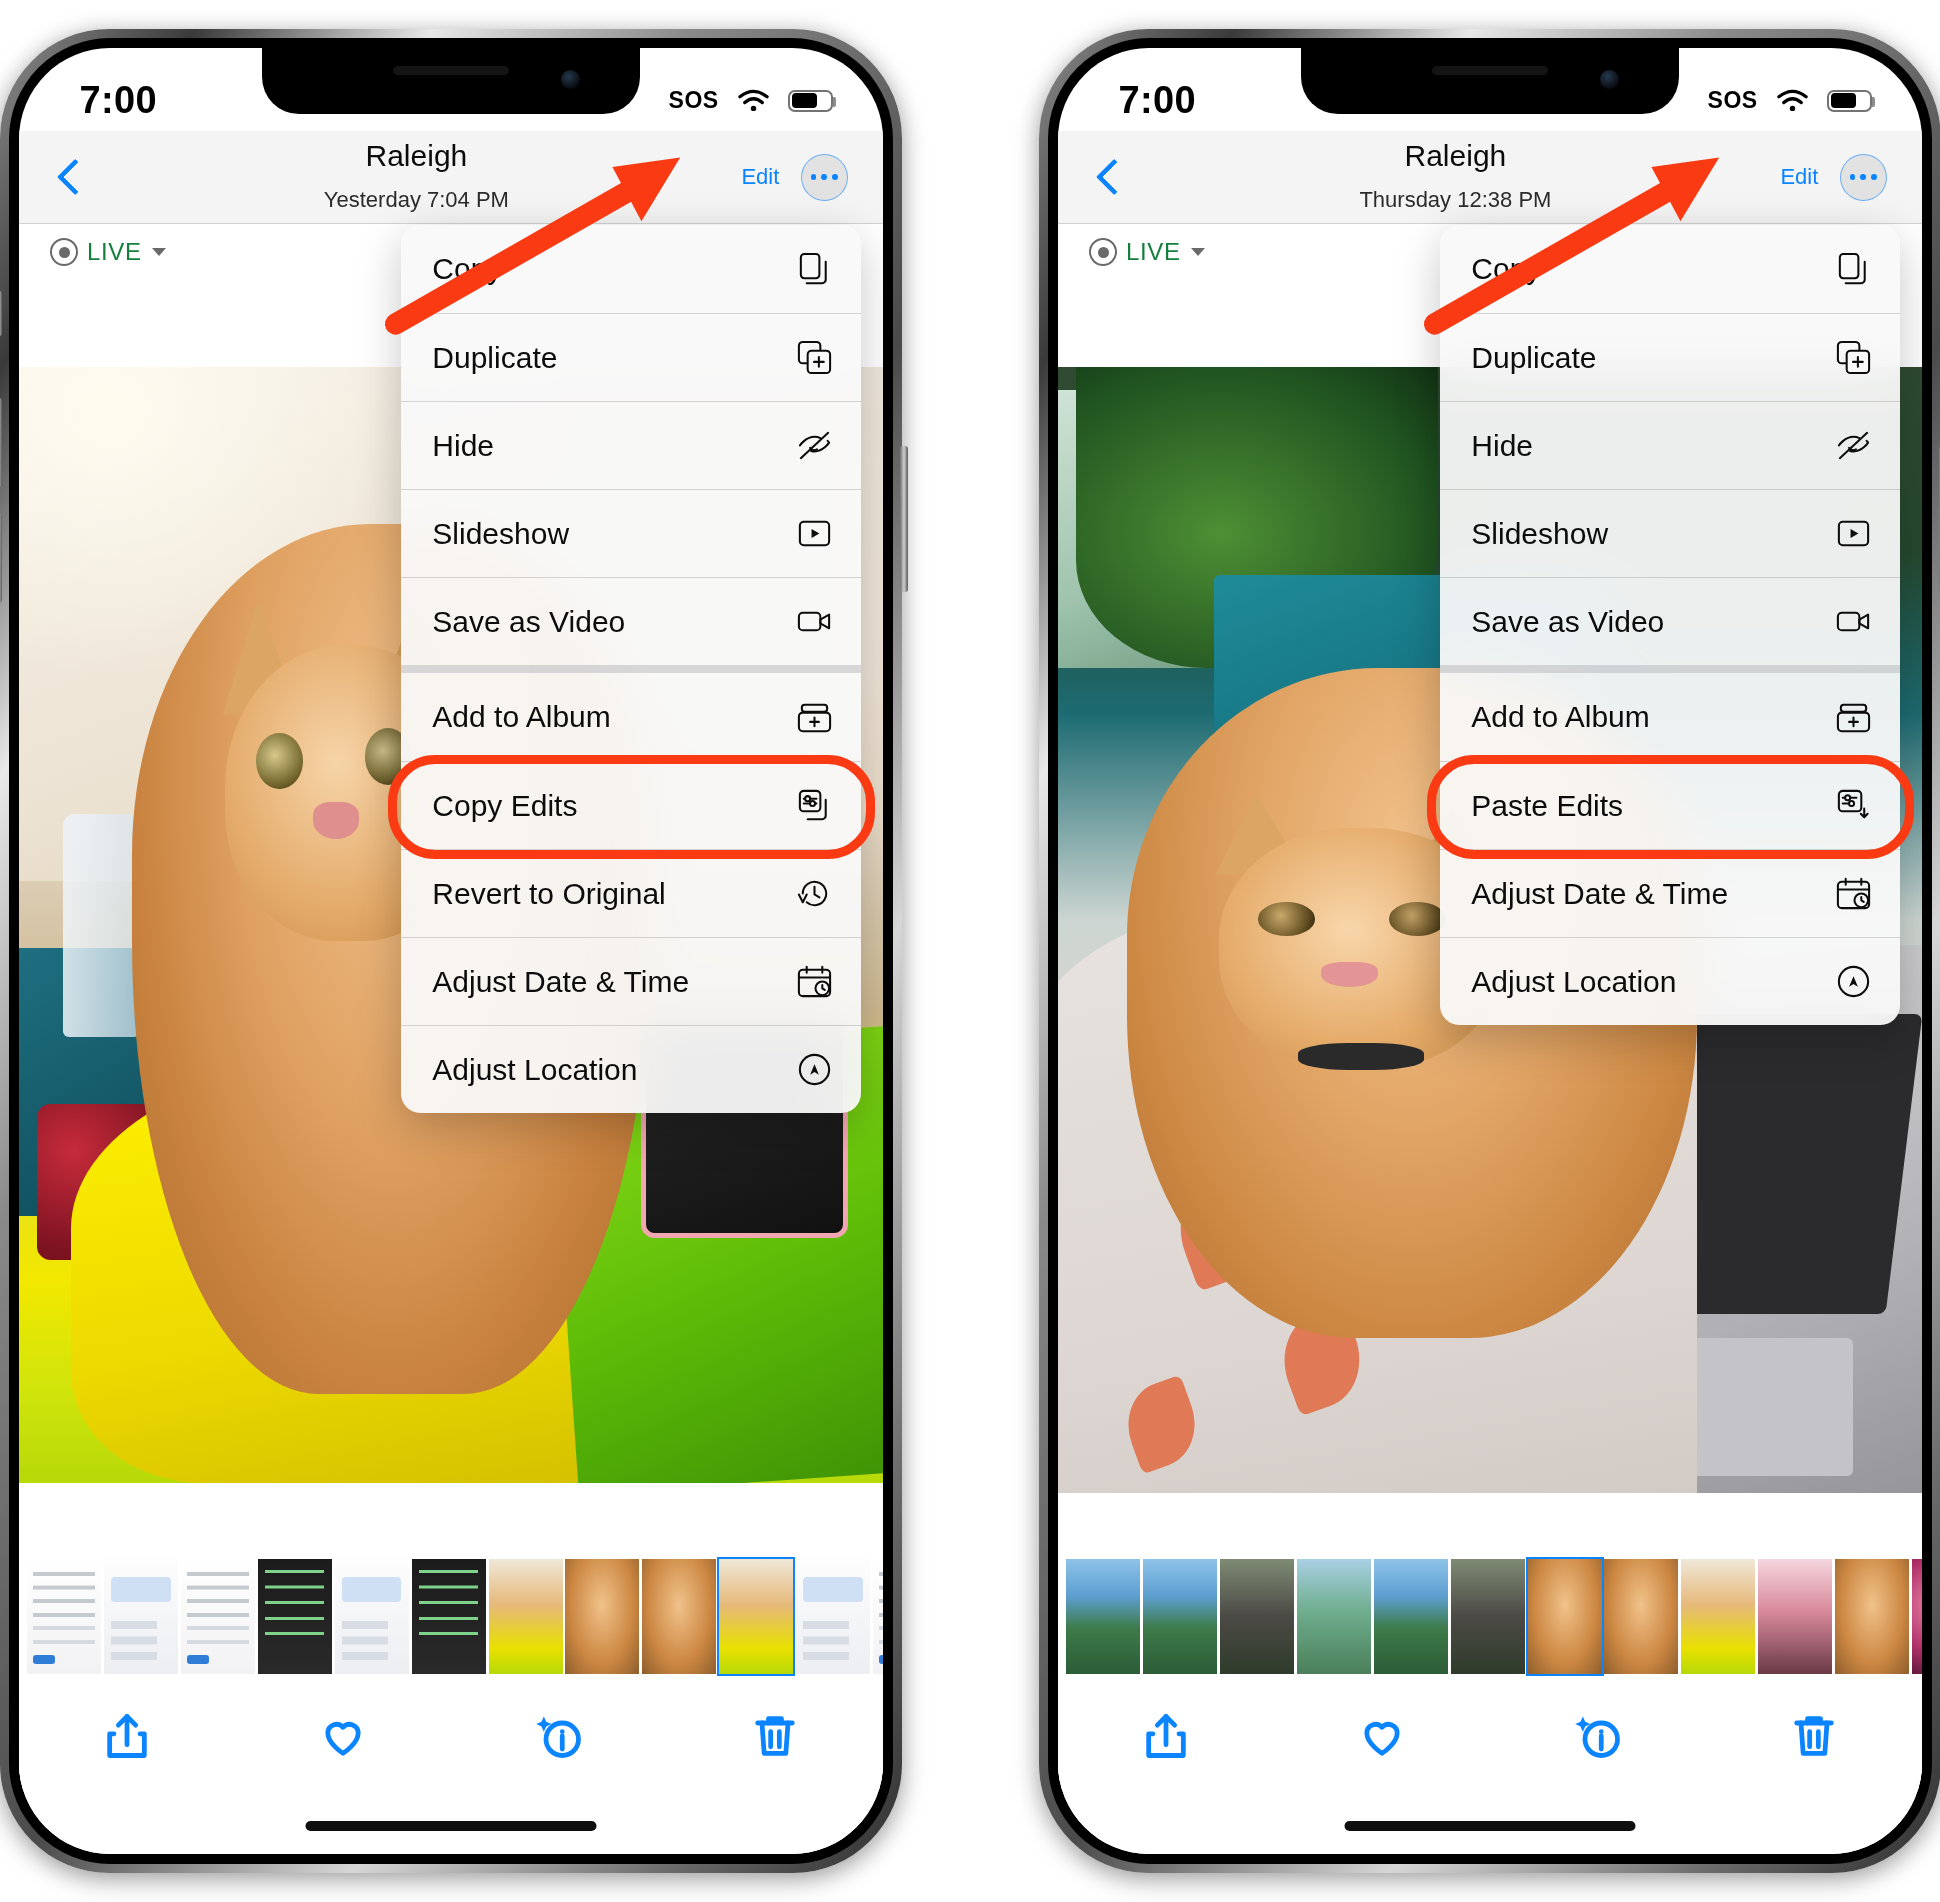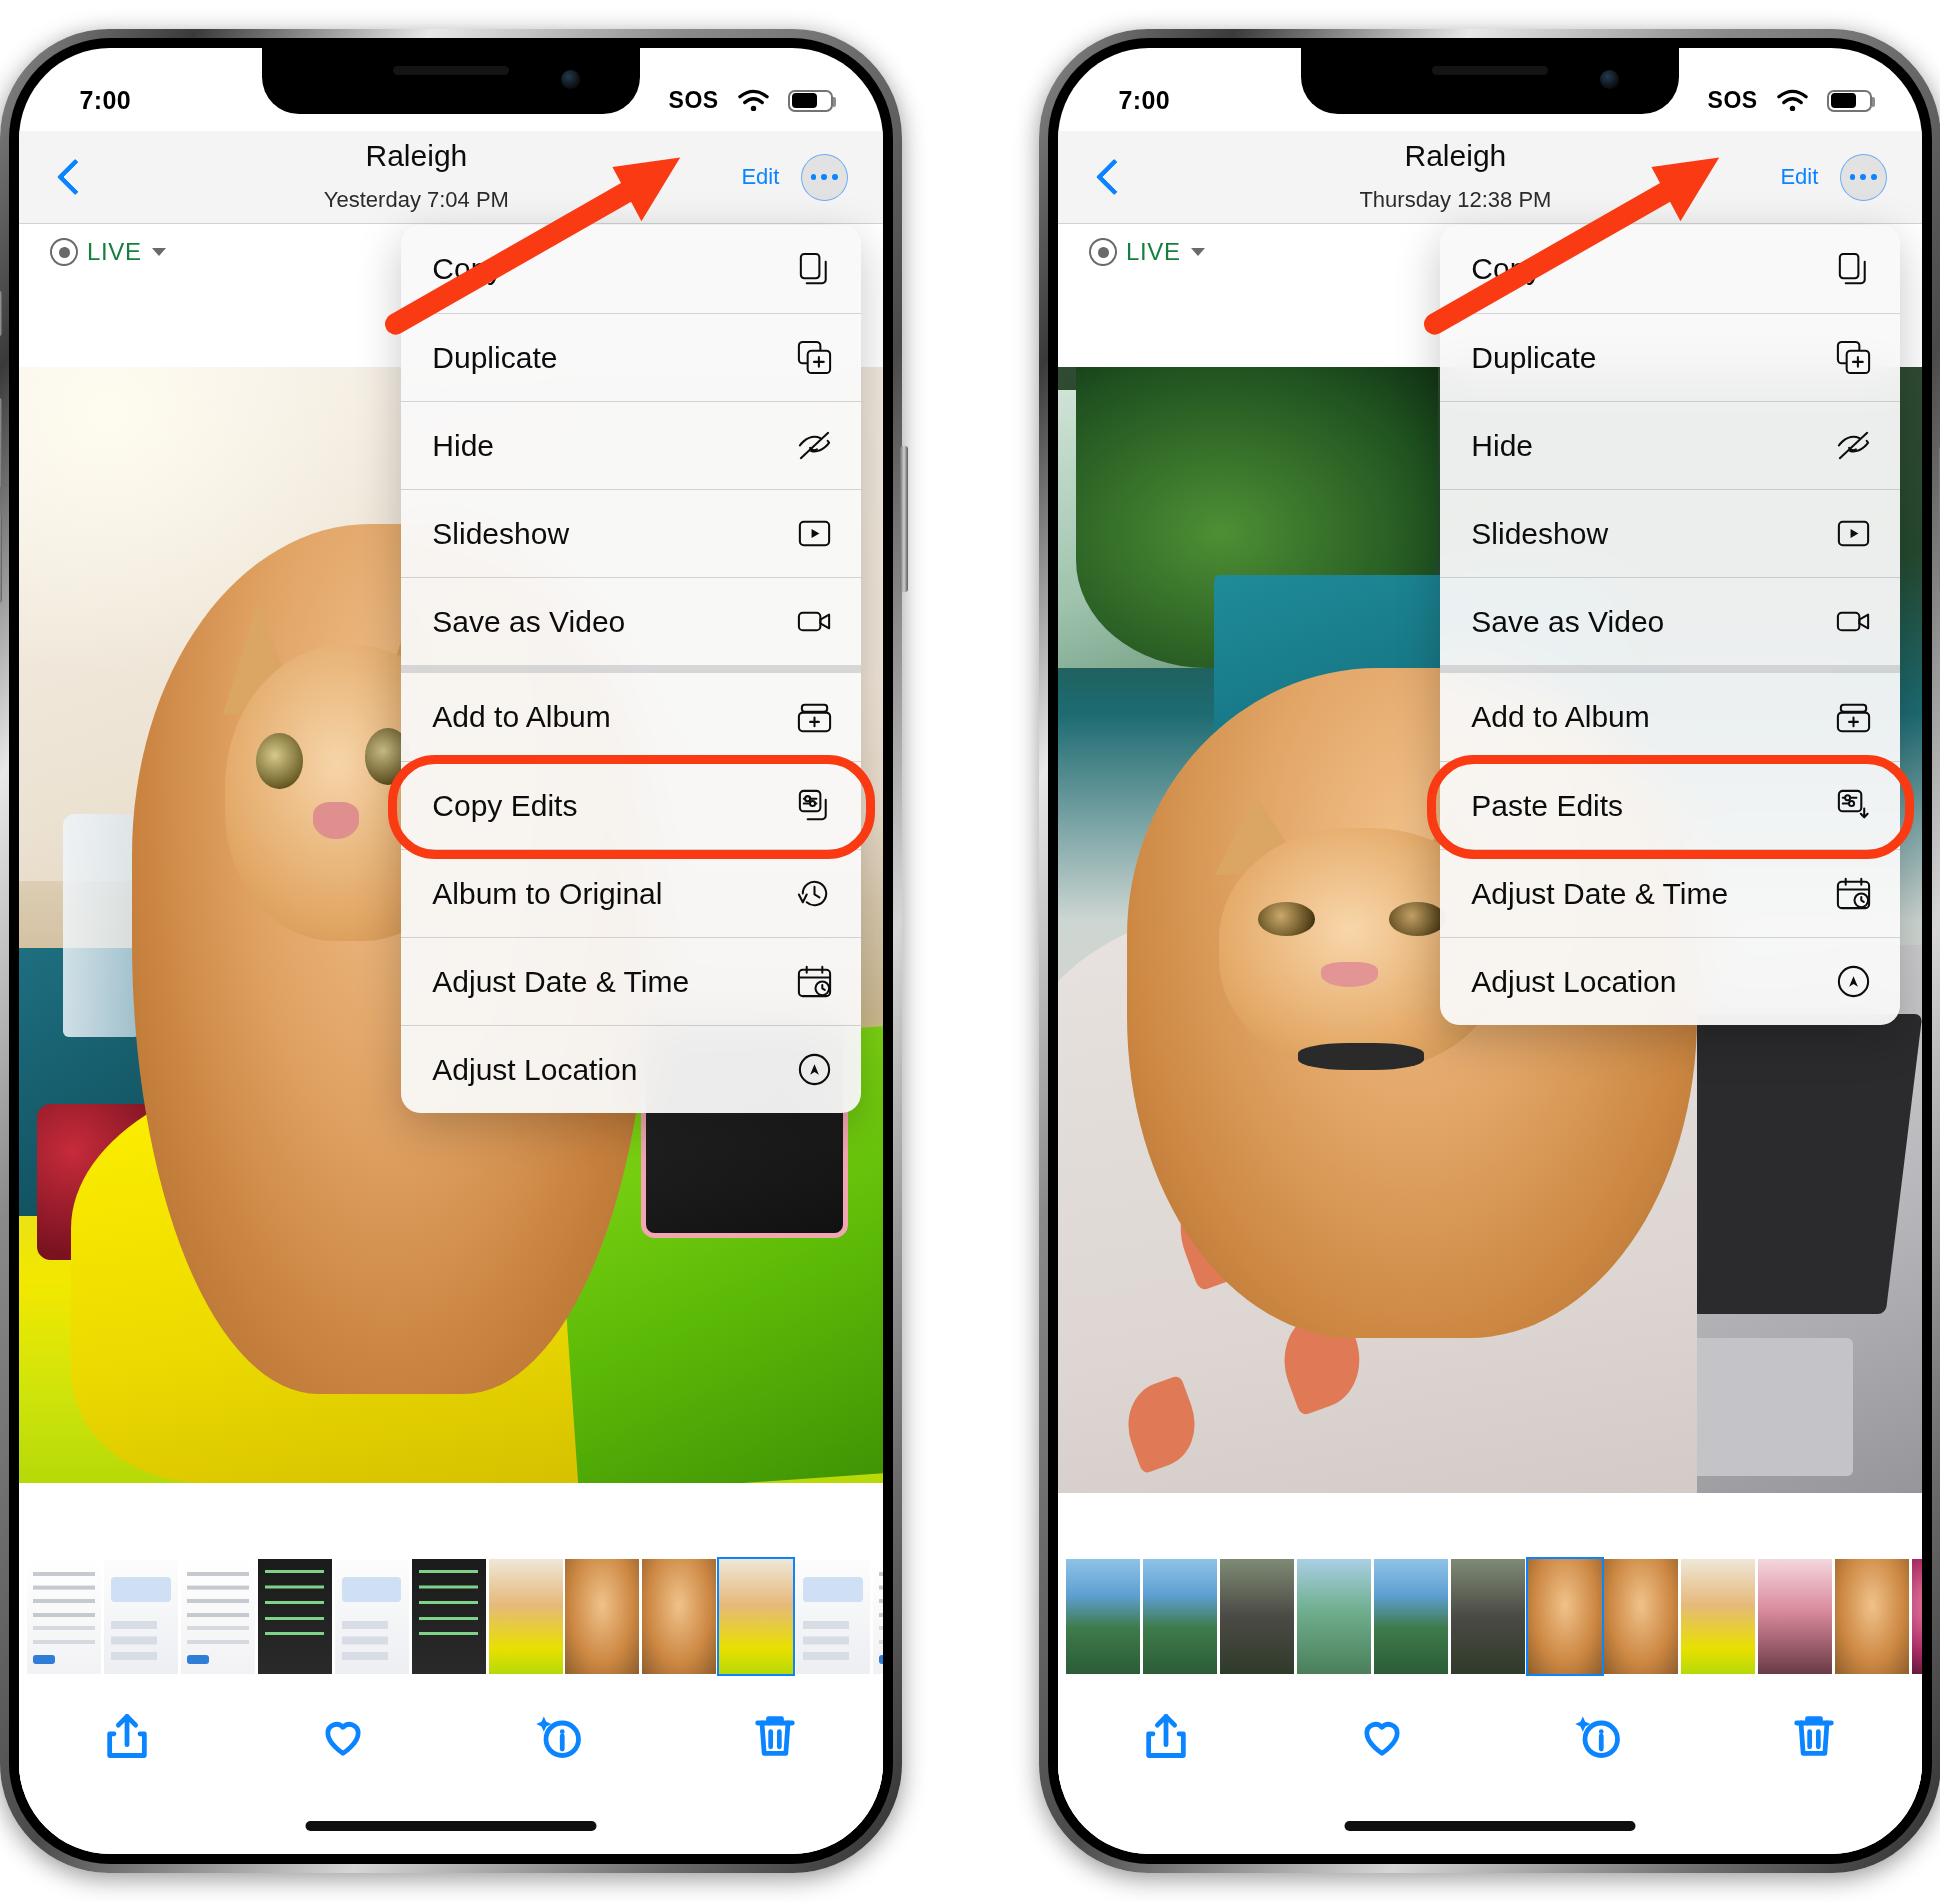--- a/index.html
+++ b/index.html
@@ -58,21 +58,21 @@
   }
 
   
   .statusbar {
     position: absolute; top: 0; left: 0; right: 0; height: 83px;
     display: flex; align-items: center; justify-content: space-between;
     padding: 21.3px 50px 0 60px;
     z-index: 30;
     color: #000;
   }
-  .status-time { font-size: 25px; font-weight: 700; letter-spacing: 0.4px; }
+  .status-time { font-size: 38px; font-weight: 700; letter-spacing: 0.4px; }
   .status-right { display: flex; align-items: center; gap: 19px; }
   .sos-text { font-size: 23px; font-weight: 700; letter-spacing: 0.5px; }
   .wifi-icon { width: 31px; height: 23px; position: relative; }
   .batt { width: 45px; height: 22px; border: 2.5px solid rgba(0,0,0,.55); border-radius: 6.8px; position: relative; }
   .batt::after { content:""; position:absolute; right:-5.8px; top:5.8px; width:3.4px; height:9.7px; background: rgba(0,0,0,.45); border-radius: 0 1.9px 1.9px 0; }
   .batt-fill { position:absolute; left:1.9px; top:1.9px; bottom:1.9px; width:62%; background:#000; border-radius:3.9px; }
 
   
   .navbar {
     position: absolute; top: 83px; left: 0; right: 0; height: 93px;
@@ -399,21 +399,21 @@
                   <svg viewBox="0 0 40 40" fill="none" stroke="#0c0c0c" stroke-width="2.1" stroke-linecap="round" stroke-linejoin="round">
                     <rect x="5" y="5" width="21" height="21" rx="4"></rect>
                     <path d="M13 34h15a3.5 3.5 0 0 0 3.5-3.5V14"></path>
                     <path d="M9 13h13M9 18h13"></path>
                     <circle cx="13" cy="13" r="2.6" fill="#f9f9f9"></circle>
                     <circle cx="18" cy="18" r="2.6" fill="#f9f9f9"></circle>
                   </svg>
                 </span>
               </div>
               <div class="ctx-item">
-                <span>Album to Original</span>
+                <span>Revert to Original</span>
                 <span class="ico">
                   <svg viewBox="0 0 40 40" fill="none" stroke="#0c0c0c" stroke-width="2.1" stroke-linecap="round" stroke-linejoin="round">
                     <path d="M8 20a12 12 0 1 1 4 9"></path>
                     <path d="M12 21l-4 8-4-8"></path>
                     <path d="M20 13v8l5 3"></path>
                   </svg>
                 </span>
               </div>
               <div class="ctx-item">
                 <span>Adjust Date &amp; Time</span>

